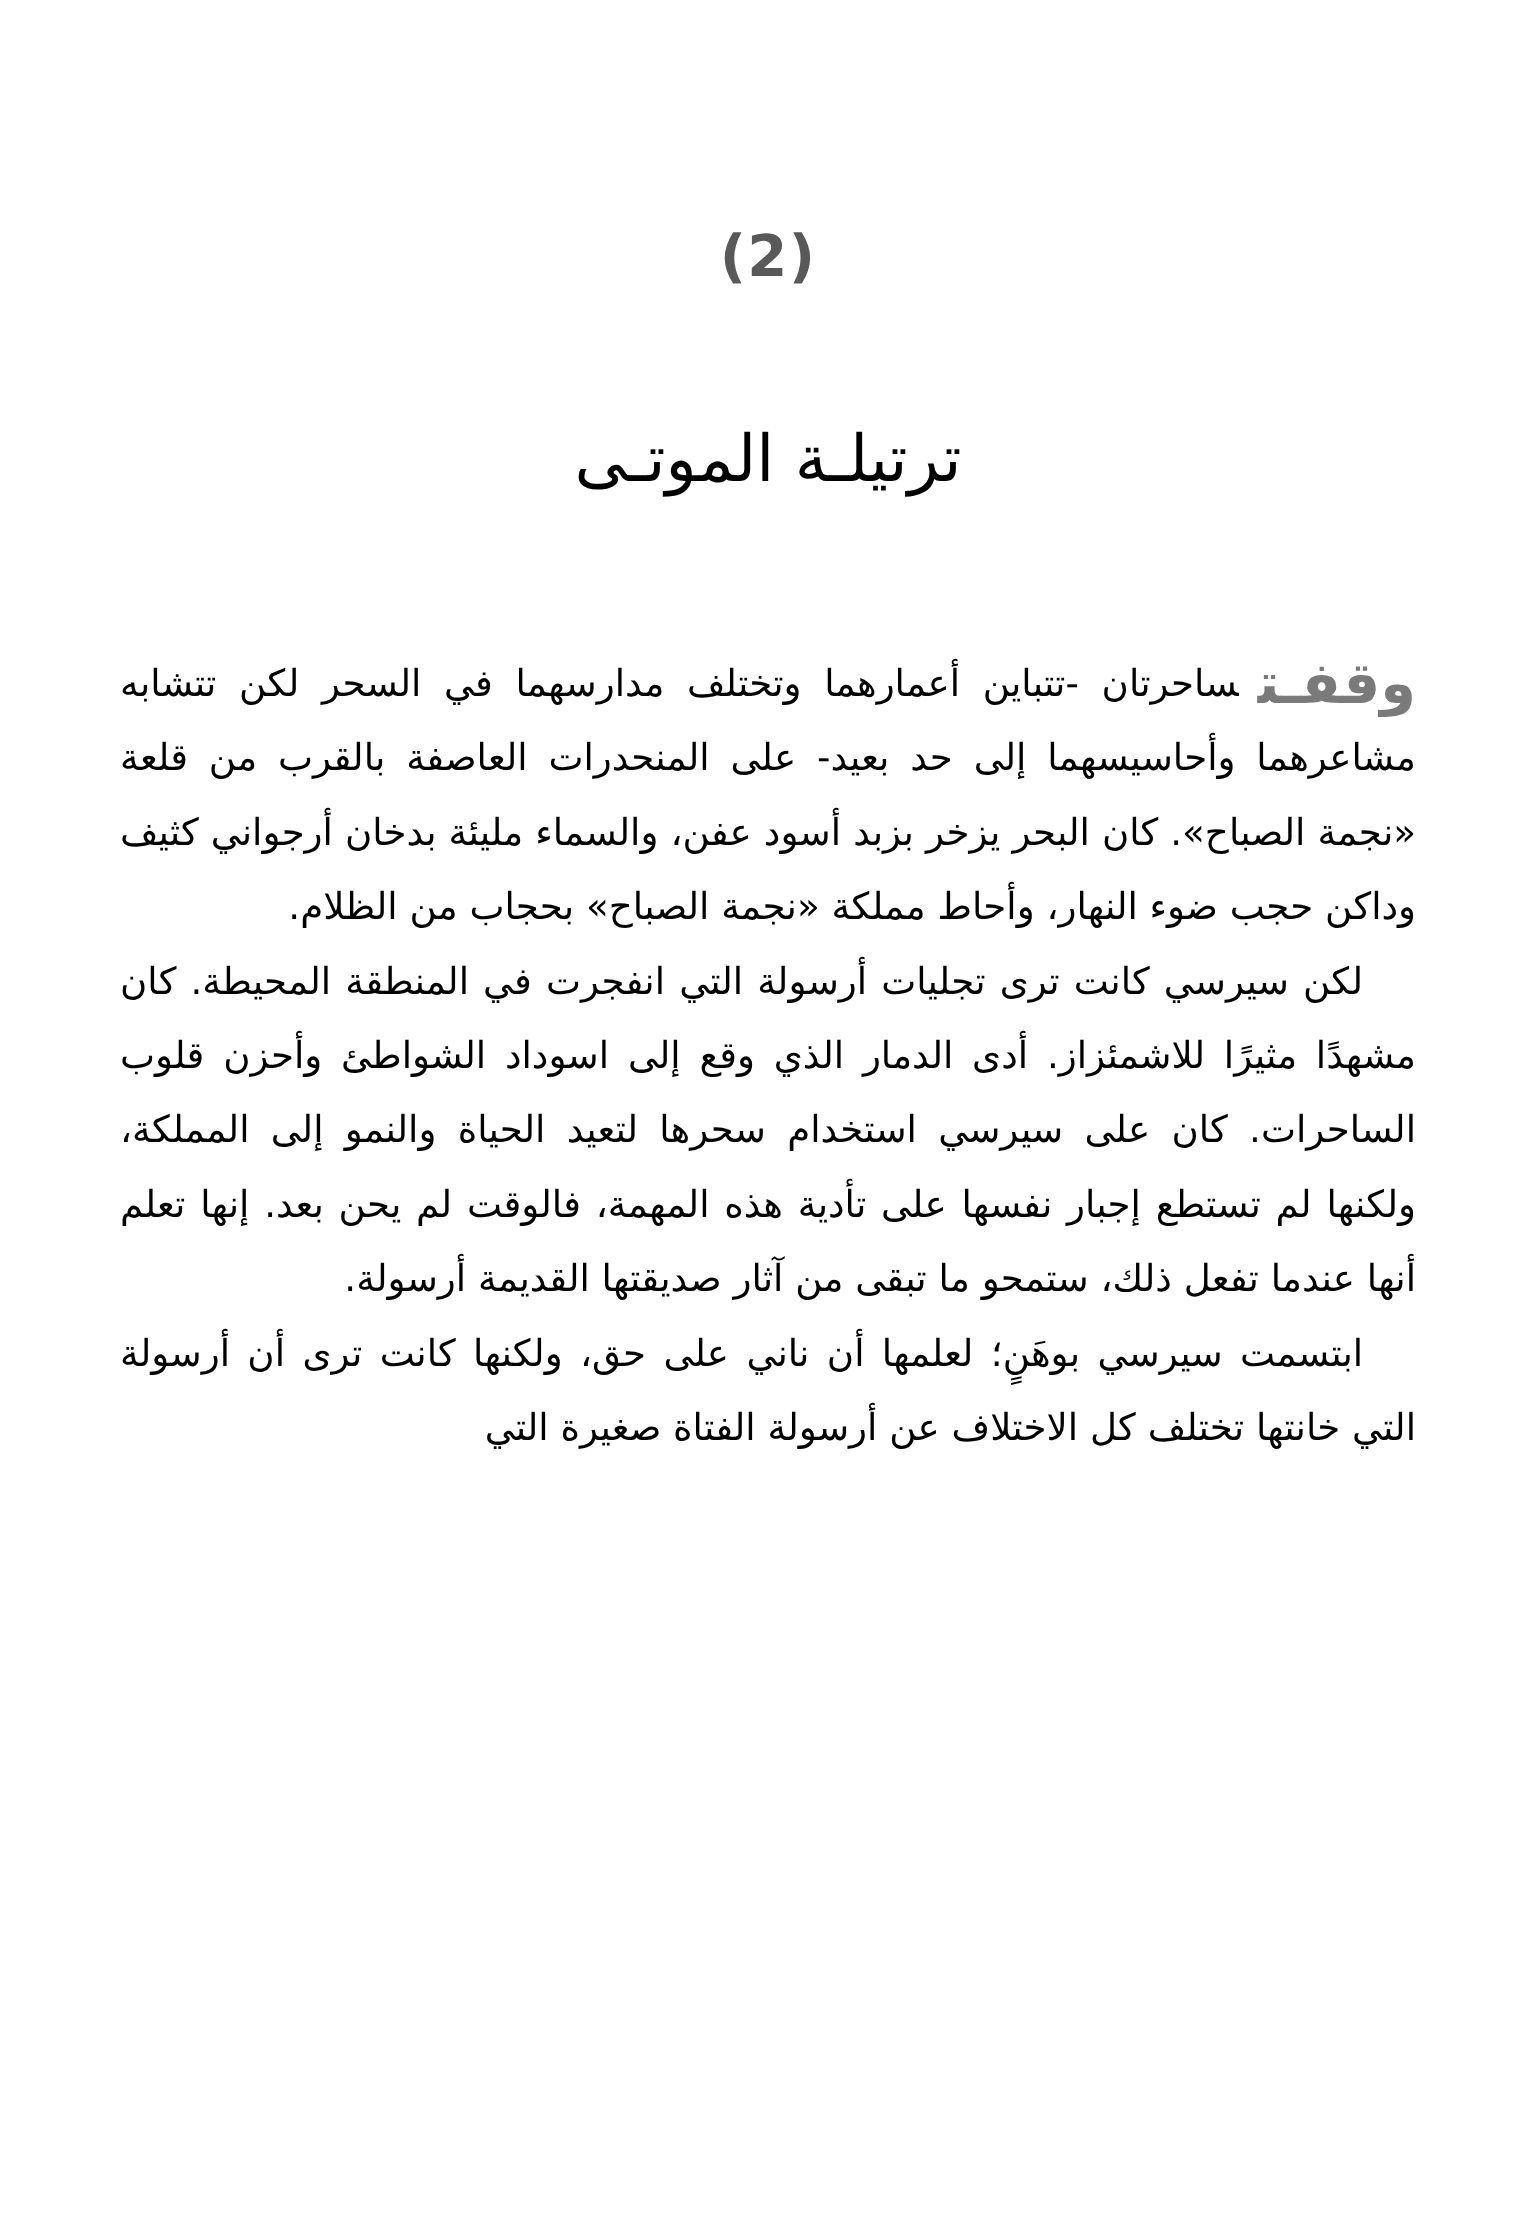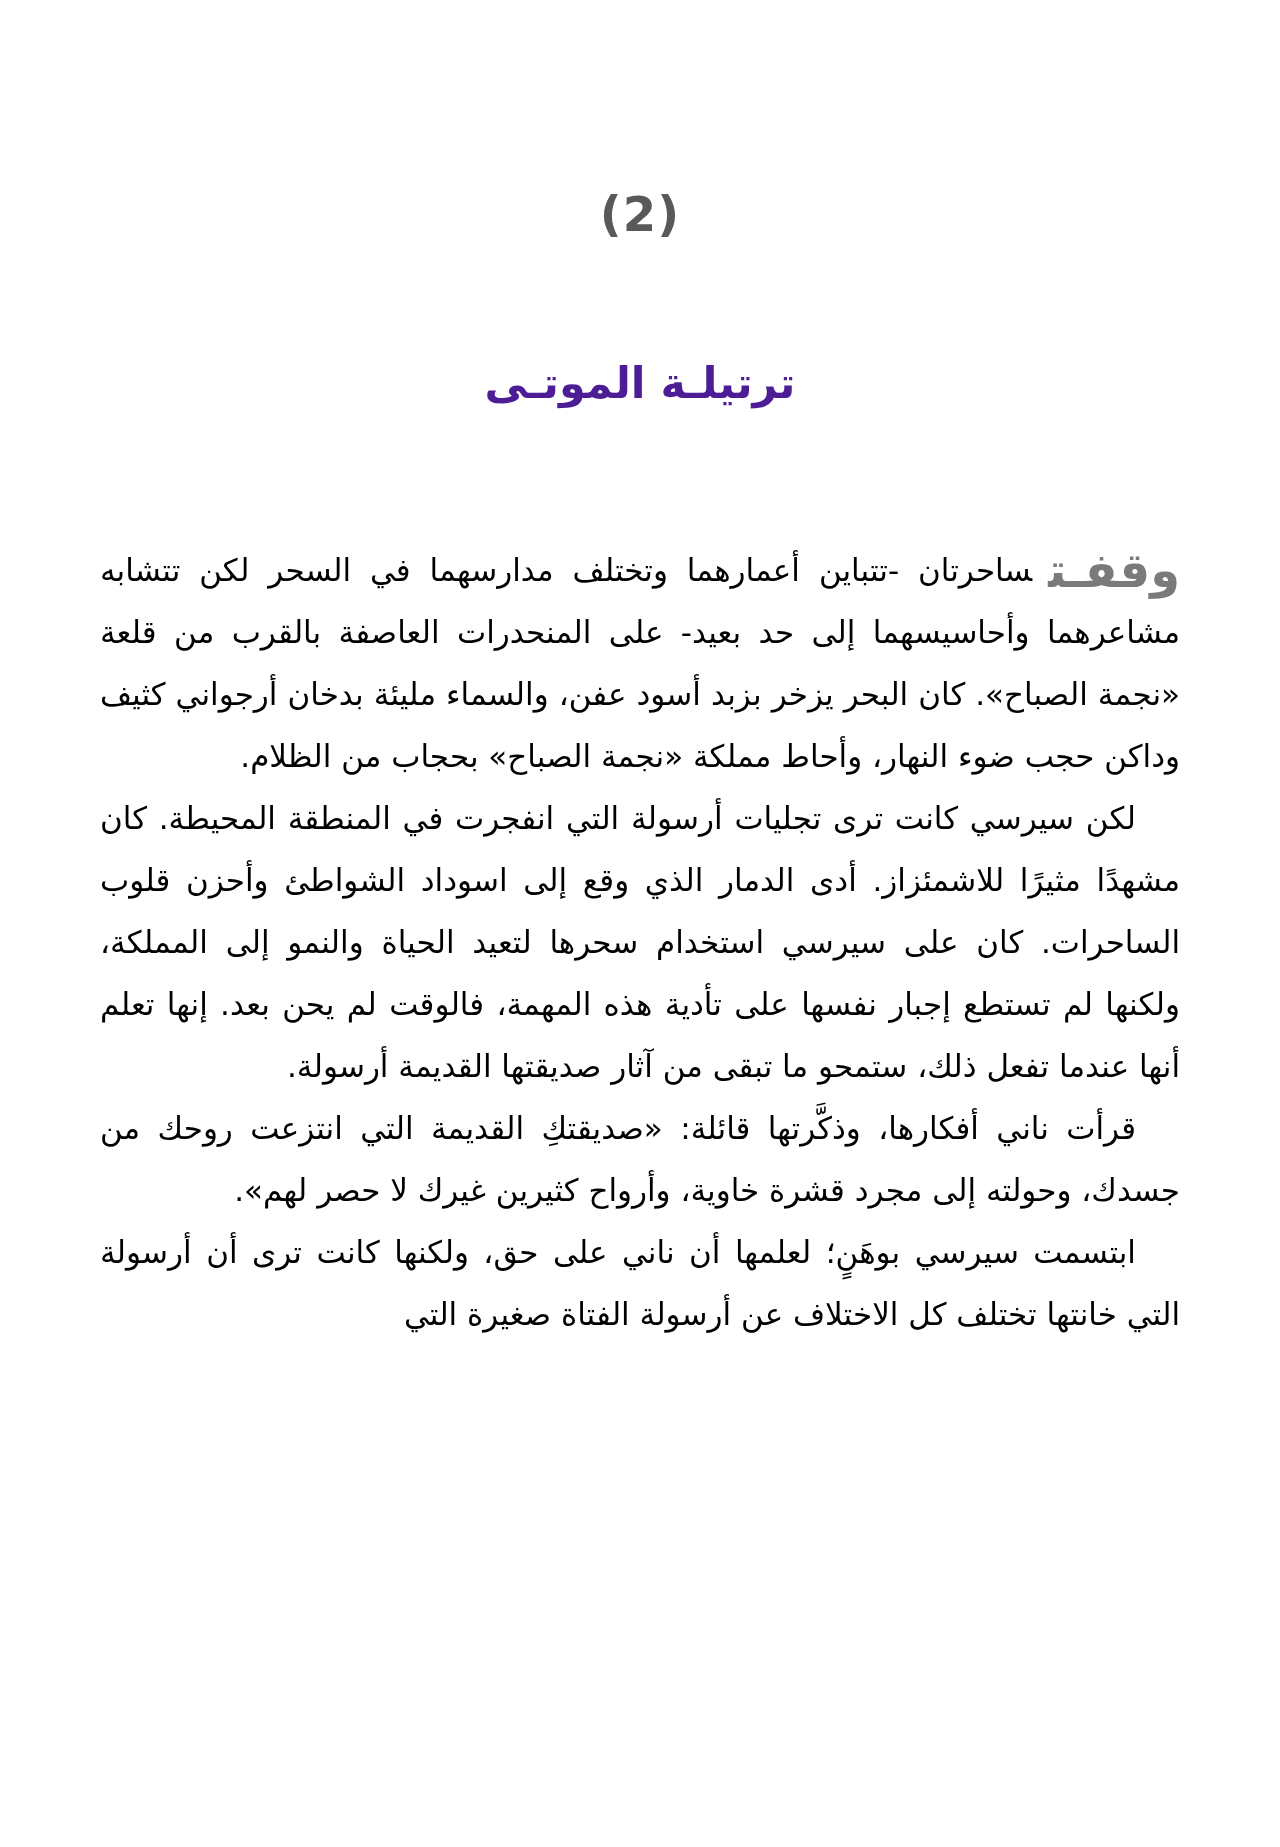--- a/index.html
+++ b/index.html
@@ -27,24 +27,24 @@
     direction: ltr;
     font-size: 48px;
     line-height: 58px;
     font-weight: bold;
     color: #595959;
     letter-spacing: 1px;
   }
   .chapter-title {
     direction: rtl;
     text-align: center;
-    font-size: 43px;
+    font-size: 54px;
     line-height: 56px;
-    font-weight: bold;
-    color: #4c1d95;
+    font-weight: normal;
+    color: #000000;
     margin-top: 112px;
   }
   .body-text {
     direction: rtl;
     margin-top: 128px;
     font-size: 31px;
     line-height: 62px;
     text-align: justify;
     text-justify: inter-word;
   }
@@ -75,19 +75,18 @@
   <div class="chapter-title">ترتيلـة الموتـى</div>
 
   <div class="body-text">
 
     <p>
       <span class="lead-word">وقفـت</span><span>ساحرتان -تتباين أعمارهما وتختلف مدارسهما في السحر لكن تتشابه مشاعرهما وأحاسيسهما إلى حد بعيد- على المنحدرات العاصفة بالقرب من قلعة «نجمة الصباح». كان البحر يزخر بزبد أسود عفن، والسماء مليئة بدخان أرجواني كثيف وداكن حجب ضوء النهار، وأحاط مملكة «نجمة الصباح» بحجاب من الظلام.</span>
     </p>
 
     <p class="indent">لكن سيرسي كانت ترى تجليات أرسولة التي انفجرت في المنطقة المحيطة. كان مشهدًا مثيرًا للاشمئزاز. أدى الدمار الذي وقع إلى اسوداد الشواطئ وأحزن قلوب الساحرات. كان على سيرسي استخدام سحرها لتعيد الحياة والنمو إلى المملكة، ولكنها لم تستطع إجبار نفسها على تأدية هذه المهمة، فالوقت لم يحن بعد. إنها تعلم أنها عندما تفعل ذلك، ستمحو ما تبقى من آثار صديقتها القديمة أرسولة.</p>
 
-    <p class="indent">قرأت ناني أفكارها، وذكَّرتها قائلة: «صديقتكِ القديمة التي انتزعت روحك من جسدك، وحولته إلى مجرد قشرة خاوية، وأرواح كثيرين غيرك لا حصر لهم».</p>
 
     <p class="indent">ابتسمت سيرسي بوهَنٍ؛ لعلمها أن ناني على حق، ولكنها كانت ترى أن أرسولة التي خانتها تختلف كل الاختلاف عن أرسولة الفتاة صغيرة التي</p>
 
   </div>
 
 </div>
 
 </body></html>

